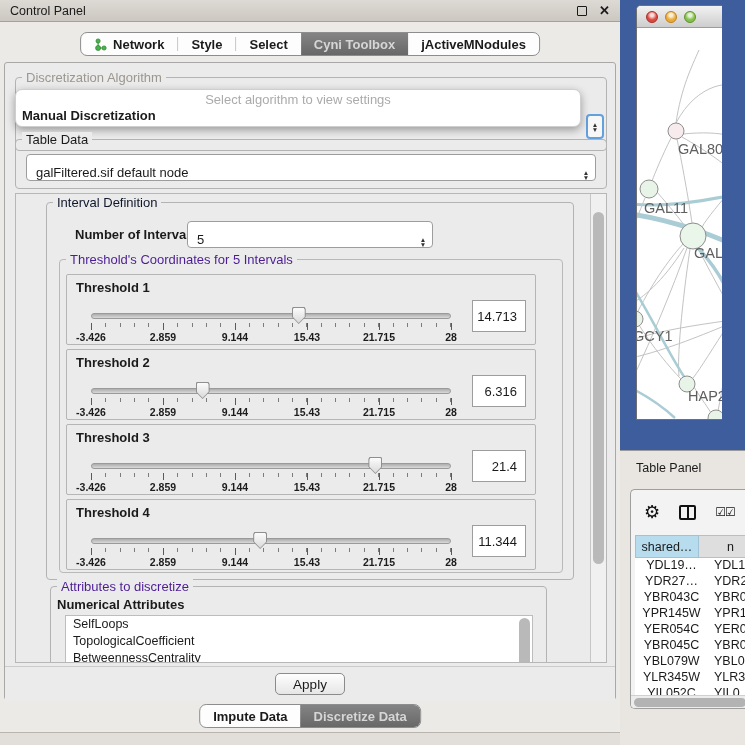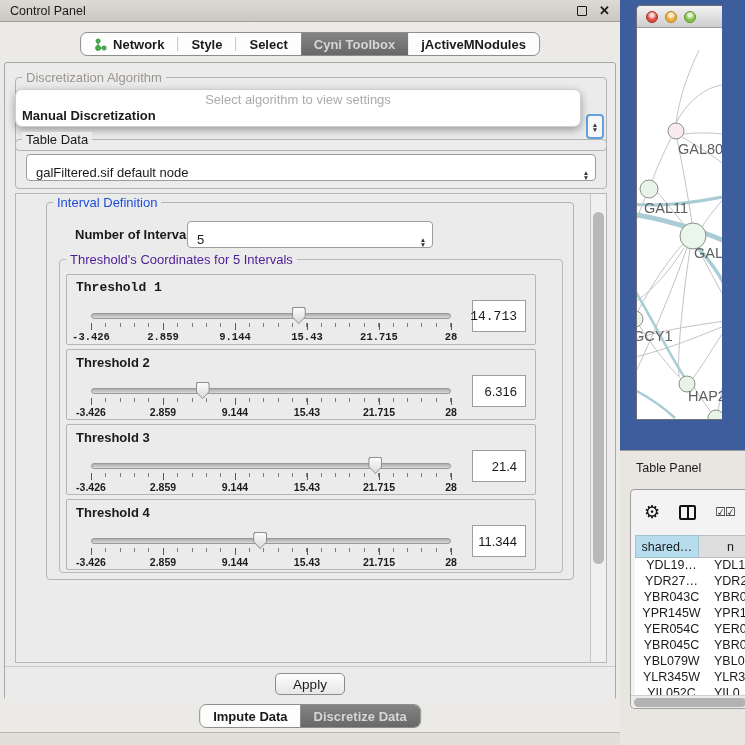--- a/index.html
+++ b/index.html
@@ -18,21 +18,21 @@
   #top-tabs{top:32px}
   #bottom-tabs{top:704px}
   .tab{padding:0 13px;display:flex;align-items:center;gap:6px;height:100%;white-space:nowrap}
   .tab.selected{background:linear-gradient(#848484,#686868);color:#d6d6d6}
   .tab-sep{width:1px;height:14px;background:#c9c9c9}
 
   
   #outer-panel{left:4px;top:62px;width:612px;height:638px;border:1px solid #a8a8a8;border-radius:3px;background:#ebebeb}
   .group{position:absolute;border:1px solid #b3b3b3;border-radius:4px}
   .legend{position:absolute;top:-8px;left:6px;background:#ebebeb;padding:0 4px;font-size:13px;white-space:nowrap}
-  .legend.green{color:#1d4ed8}
+  .legend.green{color:#0f172a}
   .legend.blue{color:#4c1d95}
   .legend.gray{color:#9b968e}
 
   .combo{position:absolute;background:#fff;border:1px solid #9d9d9d;border-radius:4px;display:flex;align-items:flex-end;font-size:13px;padding-left:9px}
   .combo .stepper{margin-left:auto;width:18px;display:flex;flex-direction:column;align-items:center;font-size:6.5px;line-height:5px;color:#333}
 
   
   #algo-group{left:10px;top:14px;width:592px;height:74px}
   #algo-stepper{position:absolute;left:570px;top:36px;width:18px;height:25px;border:2px solid #63a1de;border-radius:4px;background:#f7f7f7;display:flex;flex-direction:column;align-items:center;justify-content:center;font-size:6.5px;line-height:5px;color:#333}
   #algo-popup{position:absolute;left:10px;top:26px;width:566px;height:38px;background:#fff;border:1px solid #cfcfcf;border-radius:7px;box-shadow:0 3px 9px rgba(0,0,0,.35);font-size:13px;overflow:hidden}
@@ -177,21 +177,21 @@
         <div class="combo" id="noi-combo">
           <span>5</span>
           <span class="stepper">
               <span>▲</span>
               <span>▼</span>
             </span>
         </div>
         <div class="group" id="thresh-group">
           <span class="legend blue">Threshold's Coordinates for 5 Intervals</span>
           <div id="threshold-list">
-              <div class="threshold-box" style="top: 14px; font-family: Liberation Mono, monospace;">
+              <div class="threshold-box" style="top: 14px;">
                 <div class="t-title">Threshold 1</div>
                 <div class="sliderzone">
                   <div class="track"></div>
                   <div class="minorticks"></div>
                   <div class="majortick" style="left: 0%;"></div>
                   <div class="ticklabel" style="left: 0%;">-3.426</div>
                   <div class="majortick" style="left: 20%;"></div>
                   <div class="ticklabel" style="left: 20%;">2.859</div>
                   <div class="majortick" style="left: 40%;"></div>
                   <div class="ticklabel" style="left: 40%;">9.144</div>
@@ -273,20 +273,32 @@
                   <div class="handle" style="left: calc(47% - 7px);">
                     <i></i>
                   </div>
                 </div>
                 <div class="t-valuebox">11.344</div>
               </div>
             </div>
         </div>
       </div>
 
+      <div class="group" id="attr-group">
+        <span class="legend blue">Attributes to discretize</span>
+        <span id="attr-title">Numerical Attributes</span>
+        <div id="attr-list">
+          <div id="attr-items">
+              <div class="attr-item">SelfLoops</div>
+              <div class="attr-item">TopologicalCoefficient</div>
+              <div class="attr-item">BetweennessCentrality</div>
+            </div>
+          <div class="sb-thumb-v" id="attr-vscroll"></div>
+        </div>
+      </div>
 
       <div id="vscroll">
           <div class="thumb"></div>
         </div>
     </div>
 
     <div id="apply-bar">
       <div id="apply-btn">Apply</div>
     </div>
   </div>

